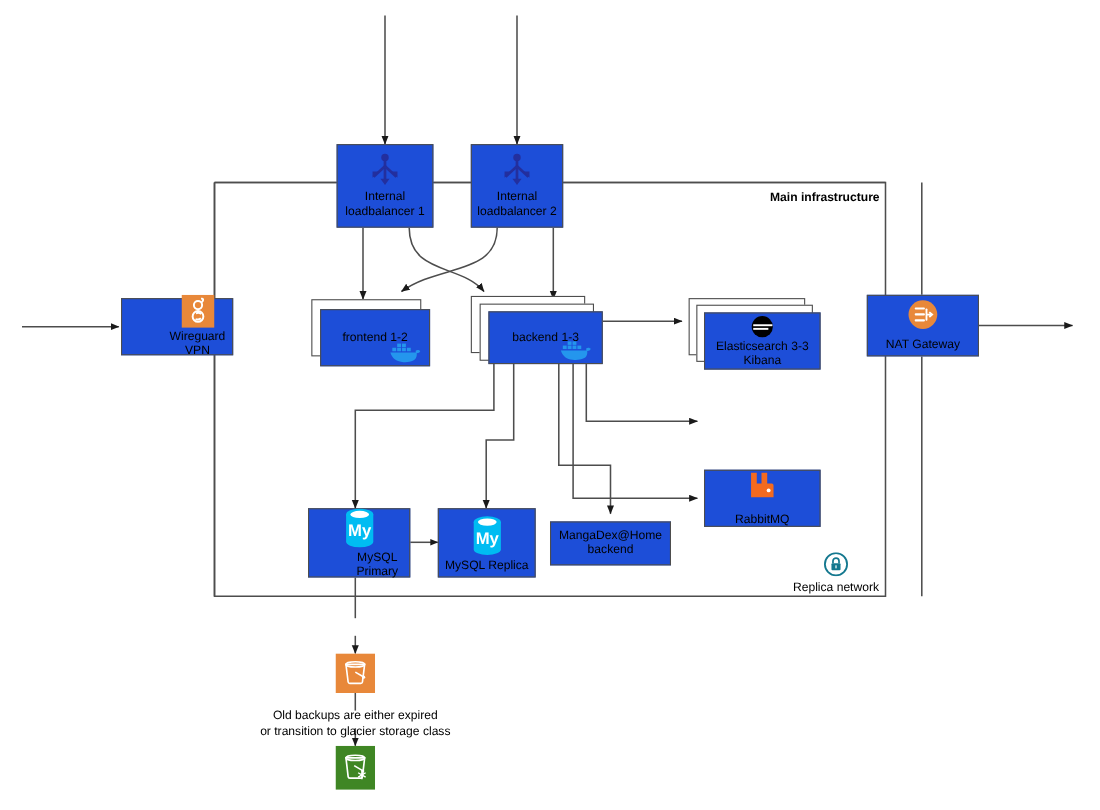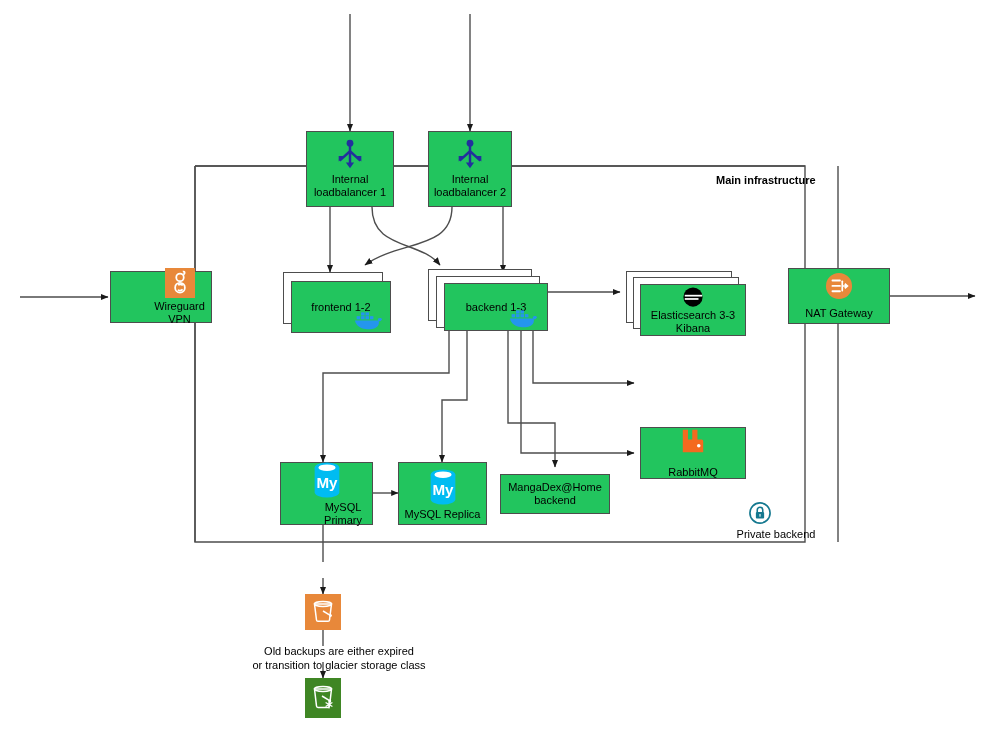--- a/index.html
+++ b/index.html
@@ -19,21 +19,21 @@
   }
   .svg-layer {
     position: absolute;
     left: 0; top: 0;
     width: 1000px;
     height: 736px;
   }
   .node {
     position: absolute;
     box-sizing: border-box;
-    background: #22c55e;
+    background: #1d4ed8;
     border: 1.4px solid #4d4d4d;
     display: flex;
     flex-direction: column;
     align-items: center;
     justify-content: center;
     text-align: center;
     color: #000000;
     font-size: 11px;
     line-height: 13px;
     z-index: 5;
@@ -49,21 +49,20 @@
     z-index: 3;
   }
   .bare-label {
     position: absolute;
     color: #000000;
     font-size: 11px;
     line-height: 14px;
     text-align: center;
     white-space: pre-line;
     z-index: 6;
-    margin-left: 16px;
   }
   .bold-label {
     font-weight: bold;
   }
   .icon-box {
     display: flex;
     align-items: center;
     justify-content: center;
   }
   .float-icon {
@@ -141,21 +140,21 @@
   <div class="bare-label bold-label" style="left:700px; top:173px; width:180px; text-align:left;">Main infrastructure</div>
 
   <div class="float-icon" style="left:749px; top:502px; width:22px; height:22px;">
     <svg width="22" height="22" viewBox="0 0 24 24">
       <circle cx="12" cy="12" r="11" fill="none" stroke="#14788f" stroke-width="1.8"></circle>
       <rect x="7.5" y="11" width="9" height="7" rx="1" fill="#14788f"></rect>
       <path d="M9,11 V8.8 a3,3 0 0 1 6,0 V11" fill="none" stroke="#14788f" stroke-width="1.7"></path>
       <rect x="11.4" y="13" width="1.2" height="3" fill="#ffffff"></rect>
     </svg>
   </div>
-  <div class="bare-label" style="left:700px; top:527px; width:120px; text-align:center;">Private backend</div>
+  <div class="bare-label" style="left:700px; top:527px; width:120px; text-align:center;">Replica network</div>
 
   <div class="node" style="left:110px; top:271px; width:102px; height:52px;padding-left:37px;">
     <span class="icon-box">
       <svg width="30" height="30" viewBox="0 0 32 32">
         <rect x="0" y="0" width="32" height="32" fill="#e8883a"></rect>
         <g fill="none" stroke="#ffffff" stroke-width="1.9">
           <circle cx="16" cy="10" r="4"></circle>
           <circle cx="16" cy="21" r="5.2"></circle>
           <path d="M19.6,7.2 C22,5 21,3.4 19,3.9"></path>
           <path d="M14,18 q3,-1.4 5,0.6"></path>

